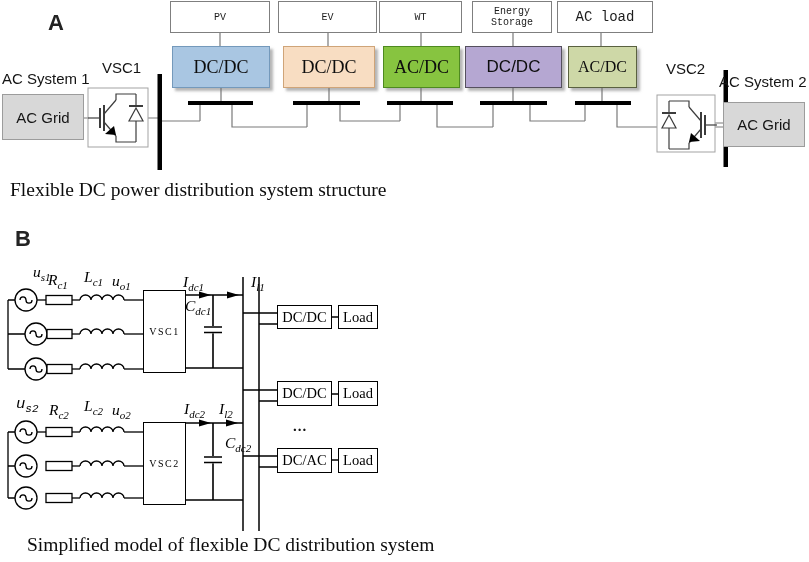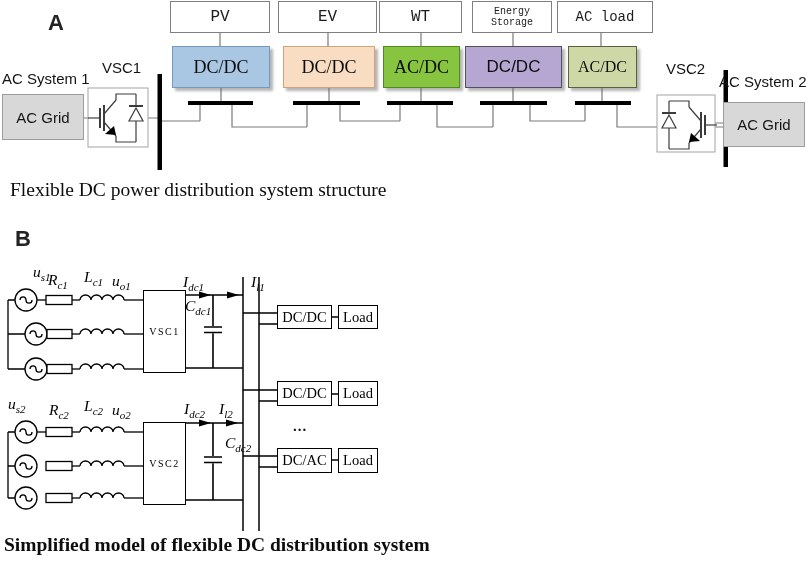--- a/index.html
+++ b/index.html
@@ -1,20 +1,20 @@
 <!DOCTYPE html>
 <html><head>
 <meta charset="utf-8">
 <style>
   html,body{margin:0;padding:0;background:#fff;}
   #stage{position:relative;width:809px;height:562px;background:#fff;overflow:hidden;}
   svg.layer{position:absolute;left:0;top:0;}
   .box{position:absolute;display:flex;align-items:center;justify-content:center;
        box-sizing:border-box;text-align:center;background:#fff;}
-  .src{border:1px solid #7f7f7f;font-family:"Liberation Mono",monospace;font-size:16px;color:#1c1c1c;}
+  .src{border:1px solid #7f7f7f;font-family:"Liberation Mono",monospace;font-size:10px;color:#1c1c1c;}
   .src.small{font-size:10px;line-height:1.15;}
   .conv{border:1px solid #666;font-family:"Liberation Serif",serif;font-size:18px;color:#0d0d0d;
         box-shadow:2.5px 2.5px 2.5px rgba(110,110,110,.5);}
   .conv.sans{font-family:"Liberation Sans",sans-serif;font-size:17px;}
   .gridbox{background:#d8d8d8;border:1px solid #9c9c9c;font-family:"Liberation Sans",sans-serif;
         font-size:15px;color:#141414;}
   .lbl{position:absolute;white-space:nowrap;color:#141414;font-family:"Liberation Sans",sans-serif;}
   .panel-letter{font-size:22px;font-weight:bold;color:#232323;letter-spacing:1px;}
   .syslbl{font-size:15px;}
   .caption{font-family:"Liberation Serif",serif;font-size:19.5px;color:#0d0d0d;}
@@ -187,34 +187,34 @@
   <div class="lbl panel-letter" style="left:15px;top:226px;">B</div>
 
   <div class="mvar" style="left:33px;top:263px;font-family:Liberation Serif, serif;"><span>u</span><sub>s1</sub></div>
   <div class="mvar" style="left:48px;top:271px;"><span>R</span><sub>c1</sub></div>
   <div class="mvar" style="left:84px;top:268px;"><span>L</span><sub>c1</sub></div>
   <div class="mvar" style="left:112px;top:272px;"><span>u</span><sub>o1</sub></div>
   <div class="mvar" style="left:183px;top:273px;"><span>I</span><sub>dc1</sub></div>
   <div class="mvar" style="left:219px;top:273px;margin-left:32px;"><span>I</span><sub>l1</sub></div>
   <div class="mvar" style="left:185px;top:297px;"><span>C</span><sub>dc1</sub></div>
 
-  <div class="mvar" style="left:8px;top:395px;"><span>u</span><sub>s2</sub></div>
+  <div class="mvar" style="left:16px;top:395px;font-family:Liberation Mono, monospace;"><span>u</span><sub>s2</sub></div>
   <div class="mvar" style="left:49px;top:401px;"><span>R</span><sub>c2</sub></div>
   <div class="mvar" style="left:84px;top:397px;"><span>L</span><sub>c2</sub></div>
   <div class="mvar" style="left:112px;top:401px;"><span>u</span><sub>o2</sub></div>
   <div class="mvar" style="left:184px;top:400px;"><span>I</span><sub>dc2</sub></div>
   <div class="mvar" style="left:219px;top:400px;"><span>I</span><sub>l2</sub></div>
   <div class="mvar" style="left:185px;top:434px;padding-left:40px;"><span>C</span><sub>dc2</sub></div>
 
   <div class="box bbox vscb" style="left:143px;top:290px;width:43px;height:83px;">VSC1</div>
   <div class="box bbox vscb" style="left:143px;top:422px;width:43px;height:83px;">VSC2</div>
 
   <div class="box bbox ldbox" style="left:277px;top:305px;width:55px;height:24px;">DC/DC</div>
   <div class="box bbox ldbox" style="left:338px;top:305px;width:40px;height:24px;">Load</div>
   <div class="box bbox ldbox" style="left:277px;top:381px;width:55px;height:25px;">DC/DC</div>
   <div class="box bbox ldbox" style="left:338px;top:381px;width:40px;height:25px;">Load</div>
   <div class="lbl dots" style="left:293px;top:418px;">...</div>
   <div class="box bbox ldbox" style="left:277px;top:448px;width:55px;height:25px;">DC/AC</div>
   <div class="box bbox ldbox" style="left:338px;top:448px;width:40px;height:25px;">Load</div>
 
-  <div class="lbl caption" style="left:4px;top:534px;font-weight:bold;">Simplified model of flexible DC distribution system</div>
+  <div class="lbl caption" style="left:27px;top:534px;">Simplified model of flexible DC distribution system</div>
 
 </div>
 
 </body></html>

